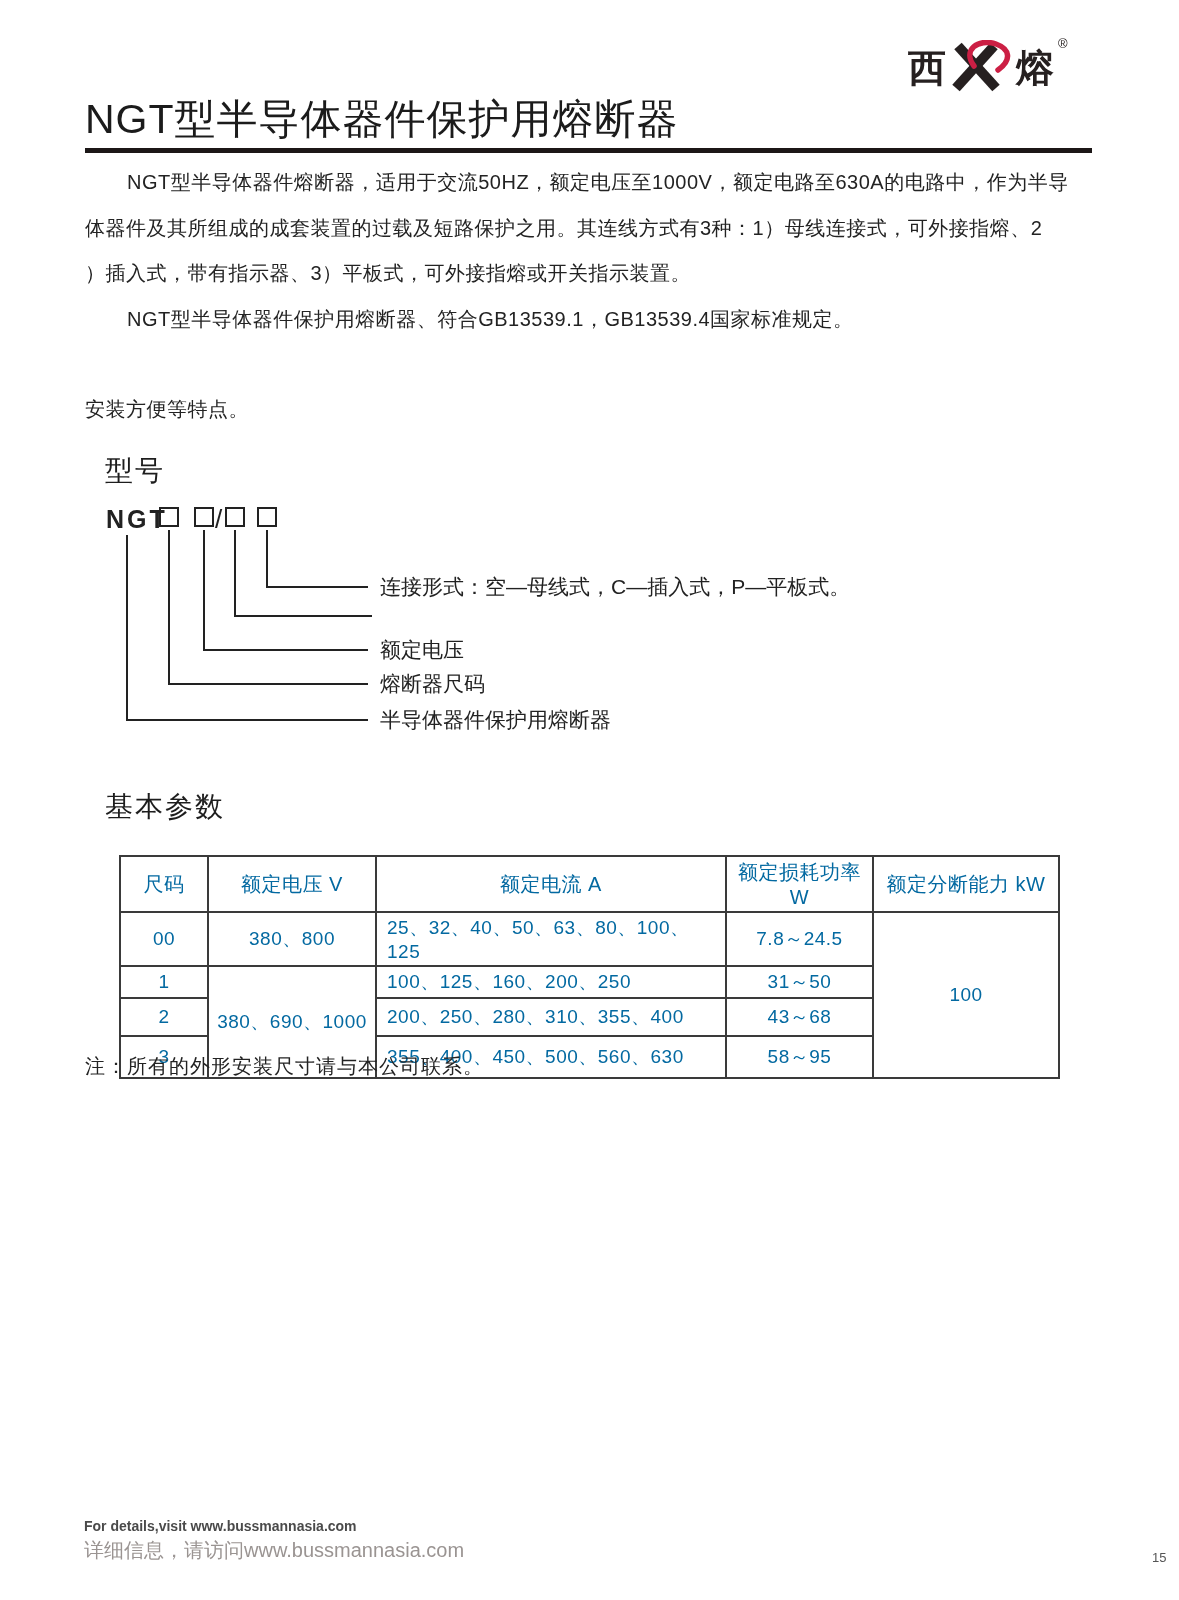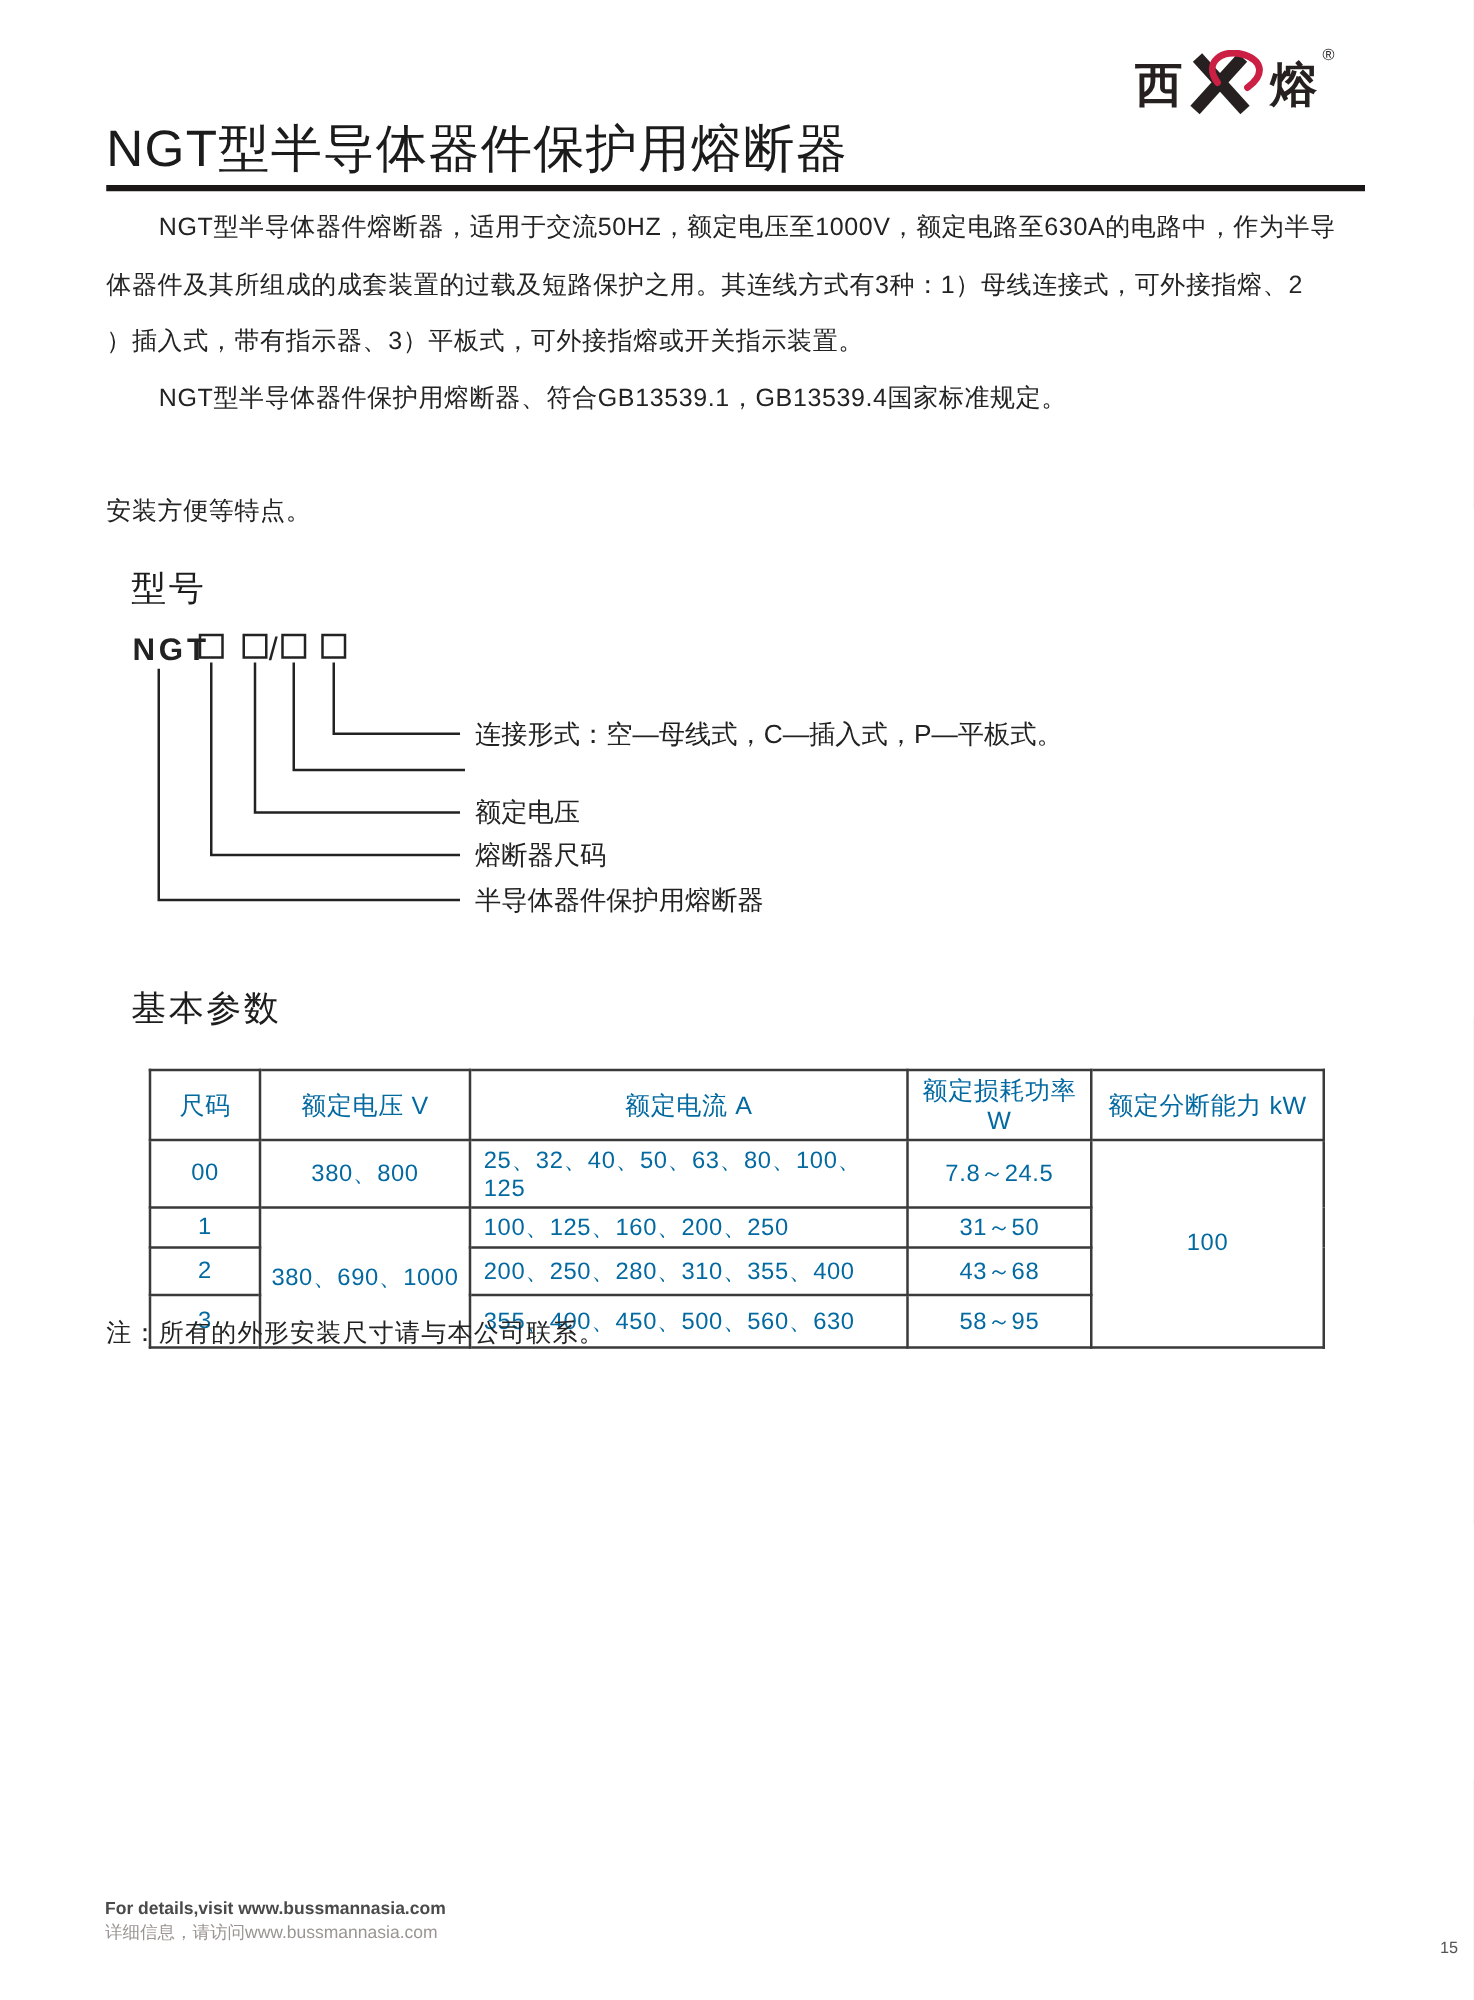--- a/index.html
+++ b/index.html
@@ -122,21 +122,21 @@
     top: 1518px;
     font-size: 14px;
     font-weight: 700;
     color: #4a4a4a;
     white-space: nowrap;
   }
   .footer-line2 {
     position: absolute;
     left: 84px;
     top: 1537px;
-    font-size: 14px;
+    font-size: 20px;
     color: #9a9492;
     white-space: nowrap;
   }
   .footer-url { color: inherit; cursor: pointer; }
   .page-number {
     position: absolute;
     left: 1152px;
     top: 1550px;
     font-size: 13px;
     color: #555555;

